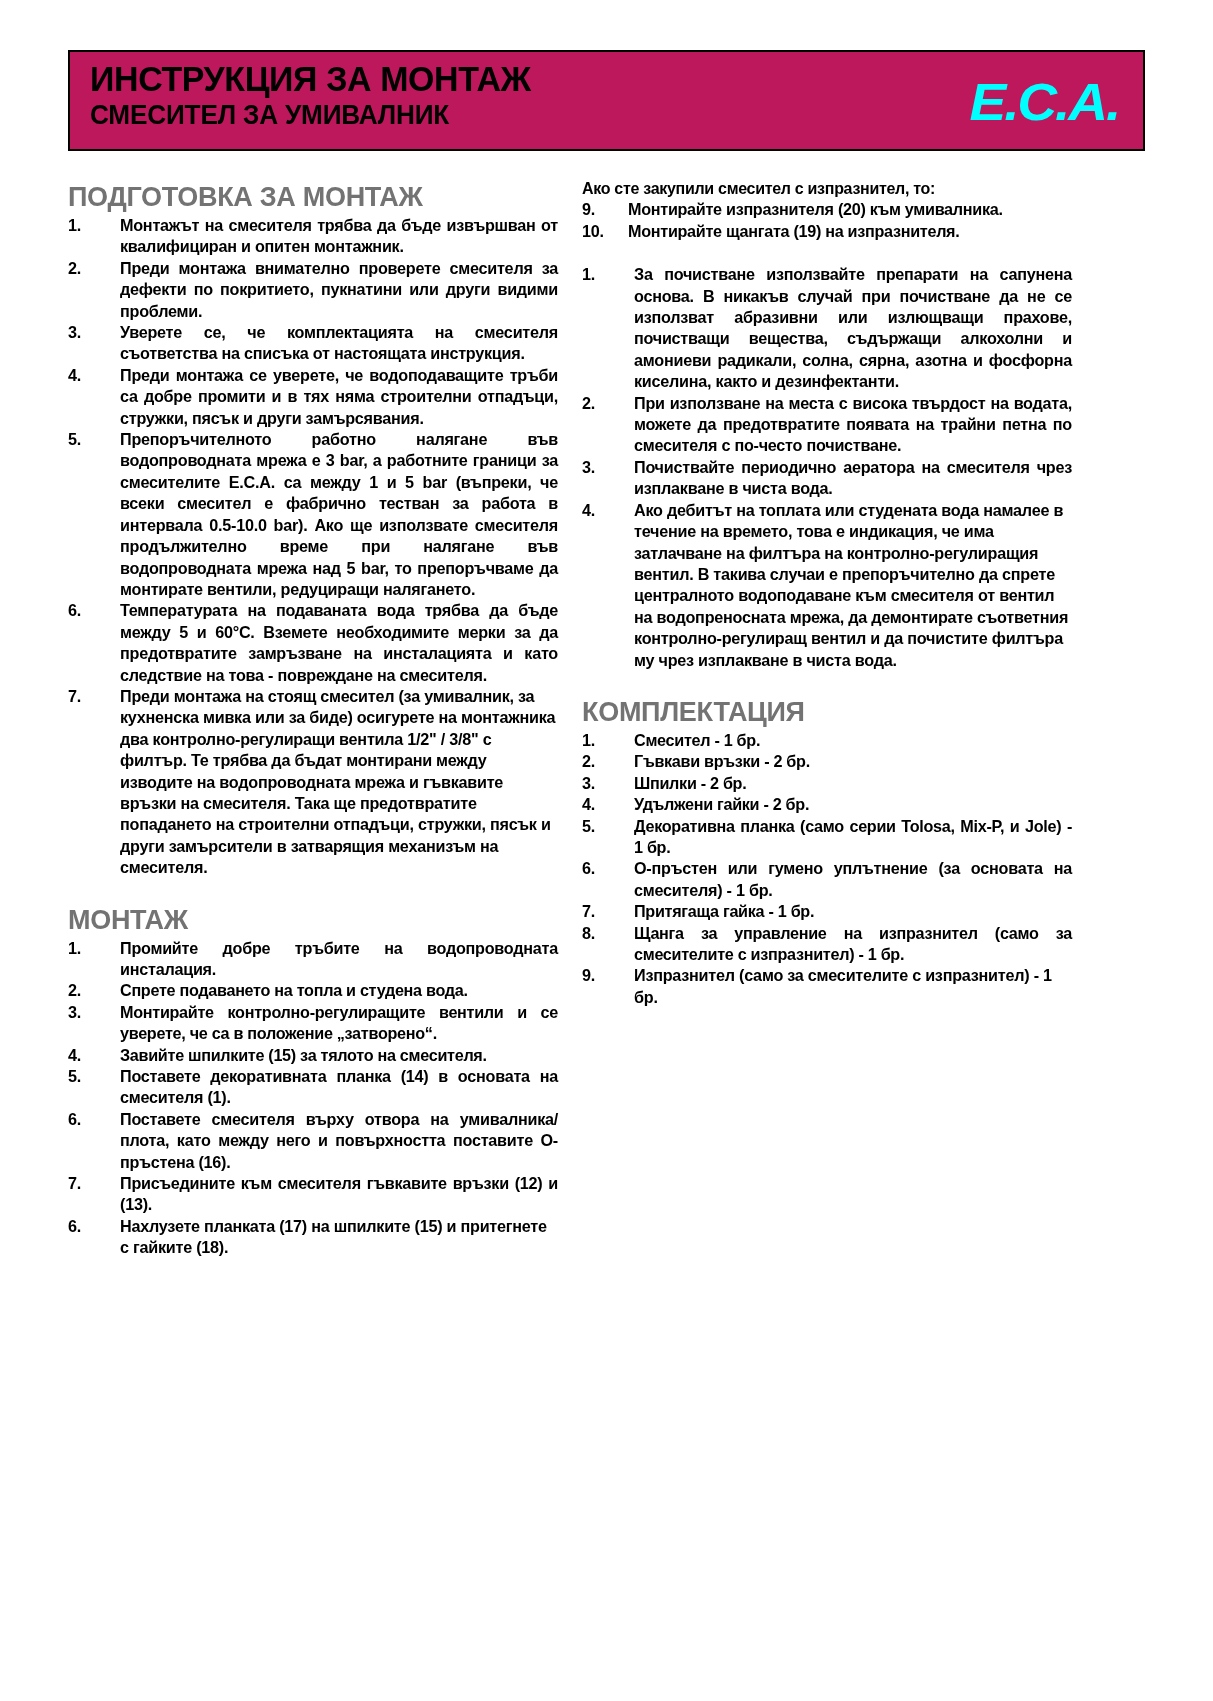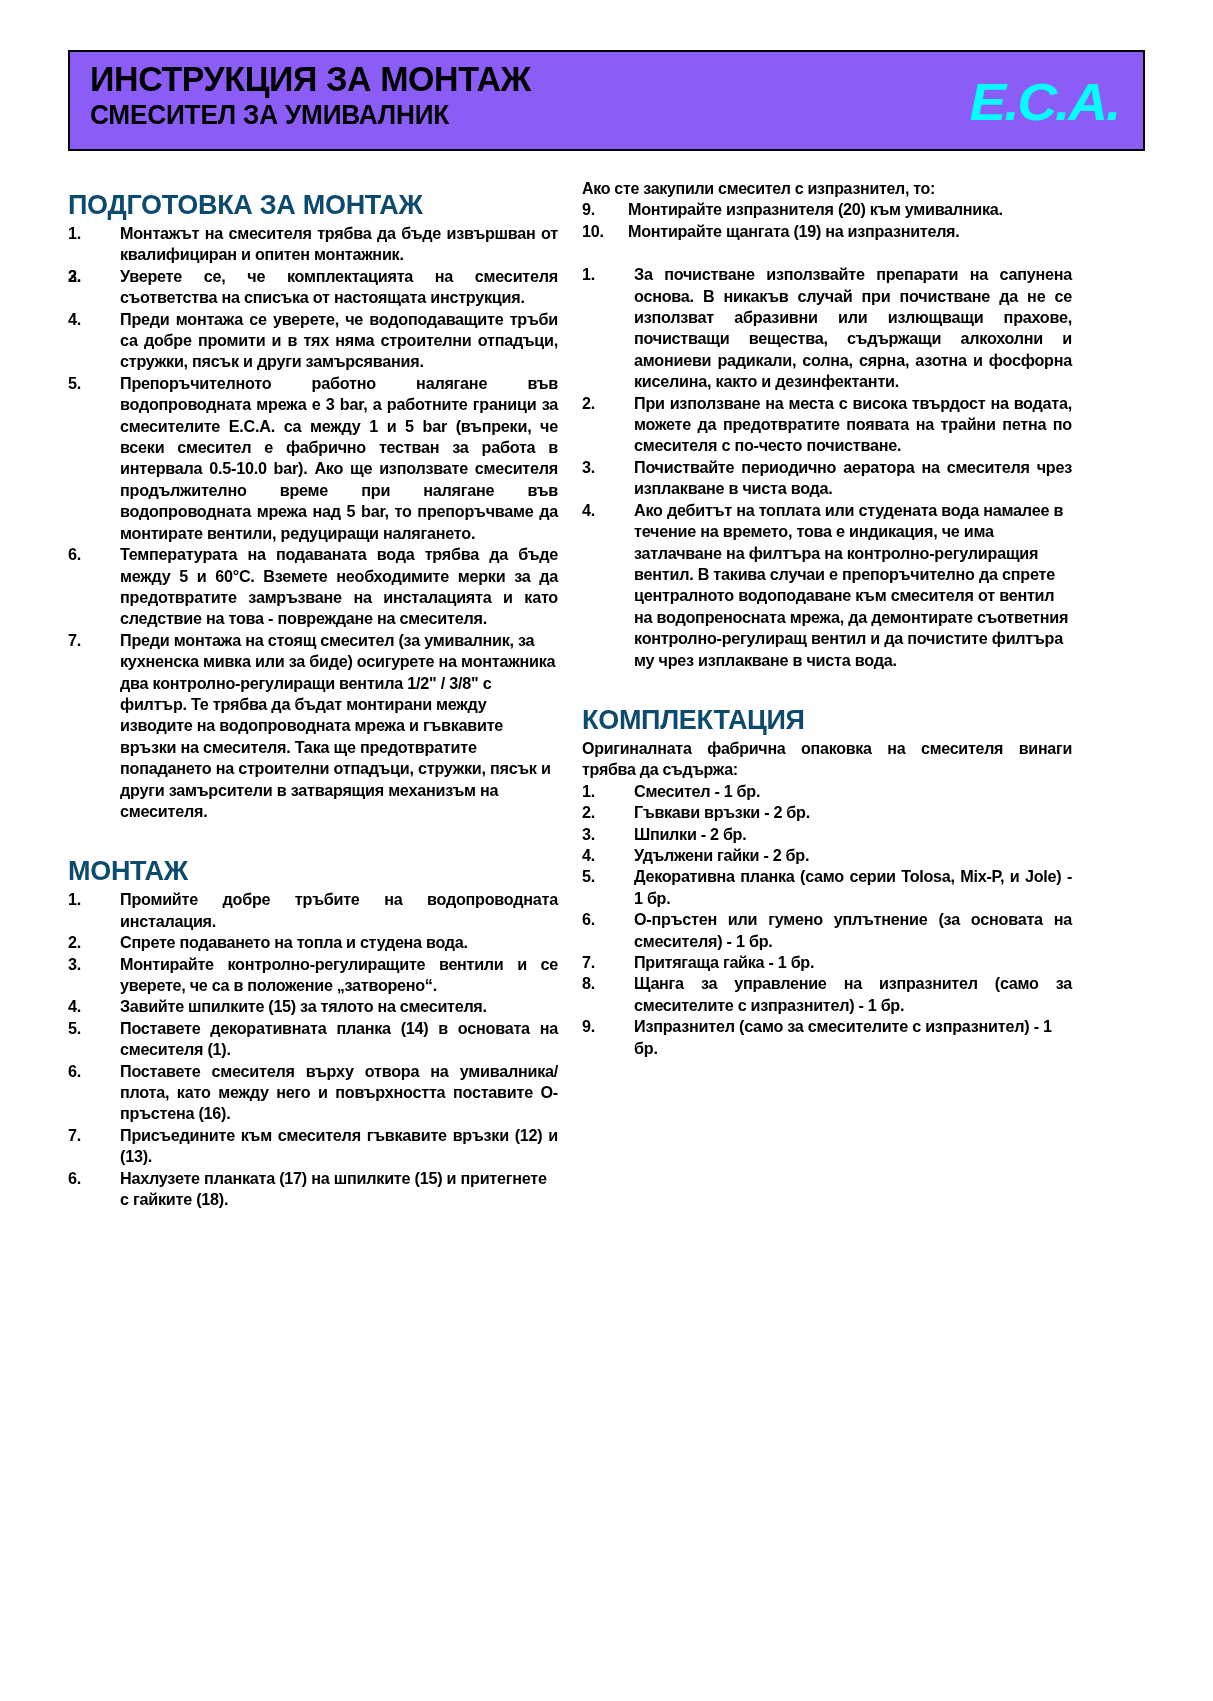--- a/index.html
+++ b/index.html
@@ -26,21 +26,21 @@
 
   
   .header-box {
     position: absolute;
     left: 68px;
     top: 50px;
     width: 1077px;
     height: 101px;
     border: 2px solid #000000;
     box-sizing: border-box;
-    background: #8b5cf6;
+    background: #be185d;
   }
   .header-inner {
     position: relative;
     width: 100%;
     height: 100%;
   }
   .header-titles {
     position: absolute;
     left: 20px;
     top: 6px;
@@ -80,26 +80,26 @@
   
   .col {
     position: absolute;
     top: 178px;
     width: 490px;
   }
   .col-left { left: 68px; }
   .col-right { left: 582px; }
 
   .section-title {
-    color: #0c4a6e;
+    color: #737373;
     font-size: 27px;
     font-weight: bold;
     letter-spacing: -0.3px;
     line-height: 31px;
-    margin: 12px 0 2px 0;
+    margin: 4px 0 2px 0;
     white-space: nowrap;
   }
   .section-gap { height: 22px; }
 
   .lead {
     font-size: 16px;
     font-weight: bold;
     line-height: 21.4px;
     margin: 0 0 0 0;
     text-align: justify;
@@ -155,20 +155,21 @@
   <div class="col col-left">
 
     <h2 class="section-title">ПОДГОТОВКА ЗА МОНТАЖ</h2>
     <ol class="num">
       <li>
           <span class="marker">1.</span>
           <span class="txt">Монтажът на смесителя трябва да бъде извършван от квалифициран и опитен монтажник.</span>
         </li>
       <li>
           <span class="marker">2.</span>
+          <span class="txt">Преди монтажа внимателно проверете смесителя за дефекти по покритието, пукнатини или други видими проблеми.</span>
         </li>
       <li>
           <span class="marker">3.</span>
           <span class="txt">Уверете се, че комплектацията на смесителя съответства на списъка от настоящата инструкция.</span>
         </li>
       <li>
           <span class="marker">4.</span>
           <span class="txt">Преди монтажа се уверете, че водоподаващите тръби са добре промити и в тях няма строителни отпадъци, стружки, пясък и други замърсявания.</span>
         </li>
       <li>
@@ -255,21 +256,20 @@
         </li>
       <li>
           <span class="marker">4.</span>
           <span class="txt">Ако дебитът на топлата или студената вода намалее в течение на времето, това е индикация, че има затлачване на филтъра на контролно-регулиращия вентил. В такива случаи е препоръчително да спрете централното водоподаване към смесителя от вентил на водопреносната мрежа, да демонтирате съответния контролно-регулиращ вентил и да почистите филтъра му чрез изплакване в чиста вода.</span>
         </li>
     </ol>
 
     <div class="section-gap"></div>
 
     <h2 class="section-title">КОМПЛЕКТАЦИЯ</h2>
-    <p class="lead">Оригиналната фабрична опаковка на смесителя винаги трябва да съдържа:</p>
     <ol class="num">
       <li>
           <span class="marker">1.</span>
           <span class="txt tight">Смесител - 1 бр.</span>
         </li>
       <li>
           <span class="marker">2.</span>
           <span class="txt tight">Гъвкави връзки - 2 бр.</span>
         </li>
       <li>

